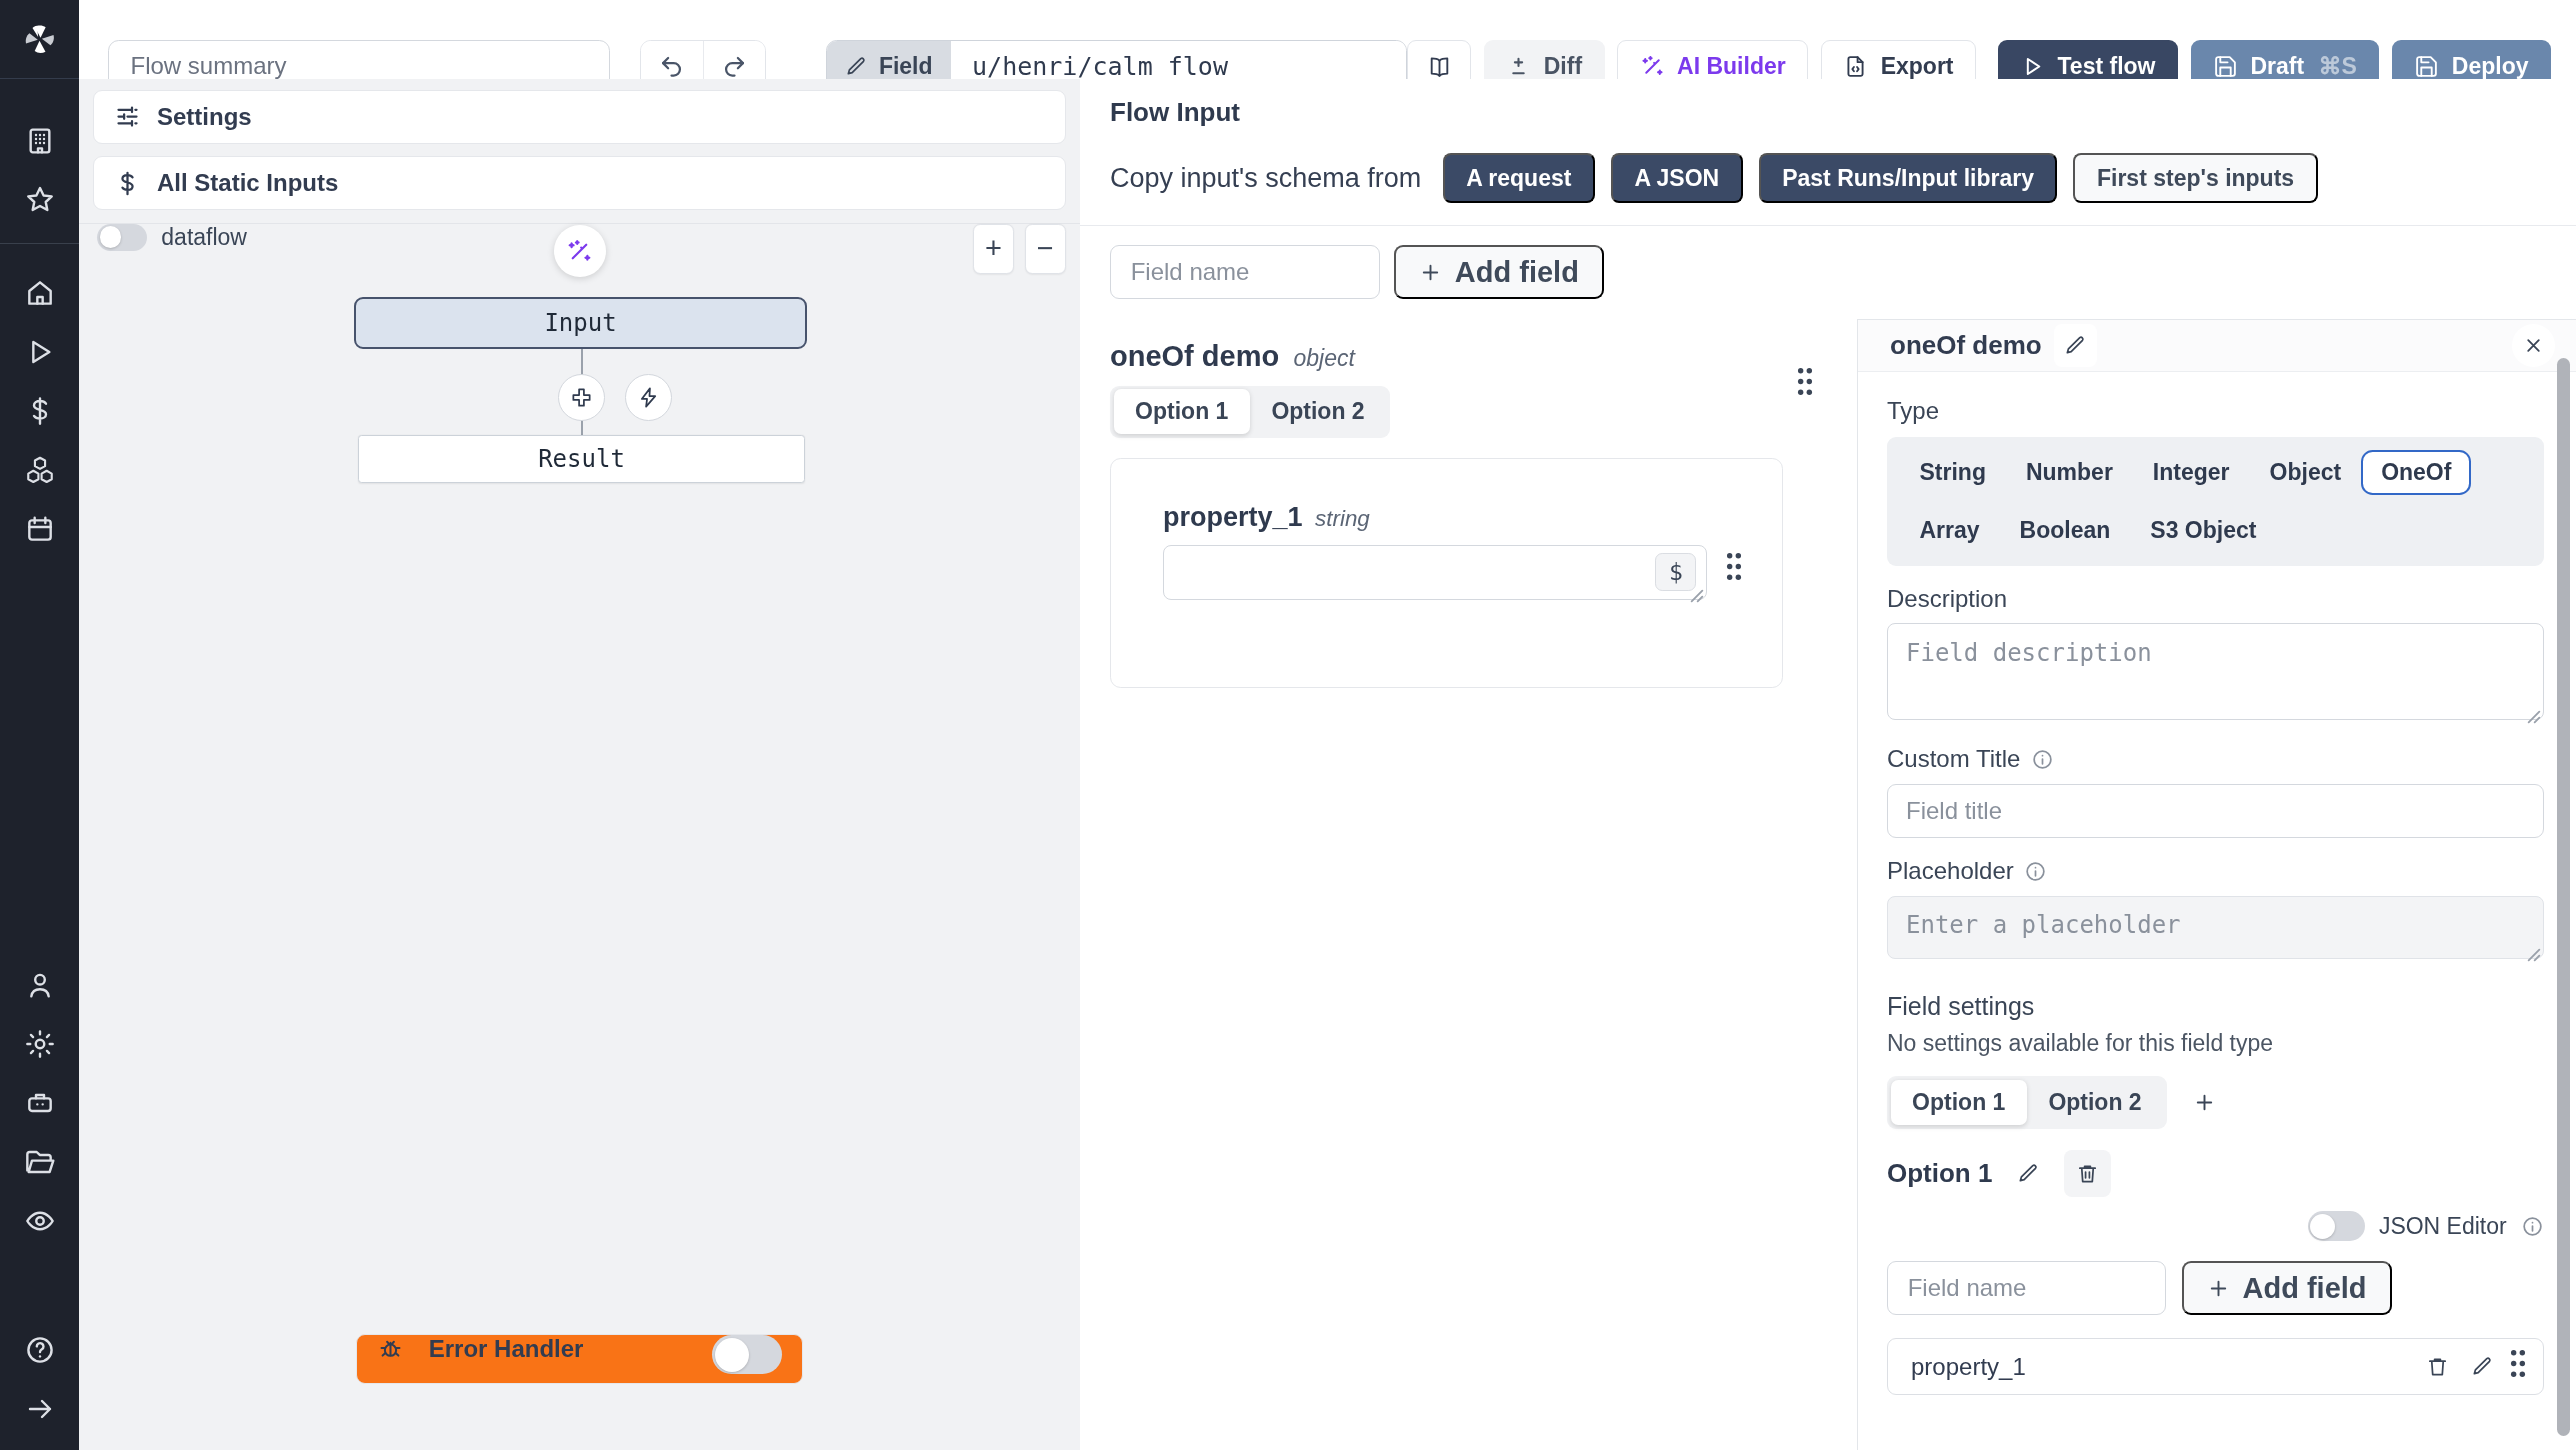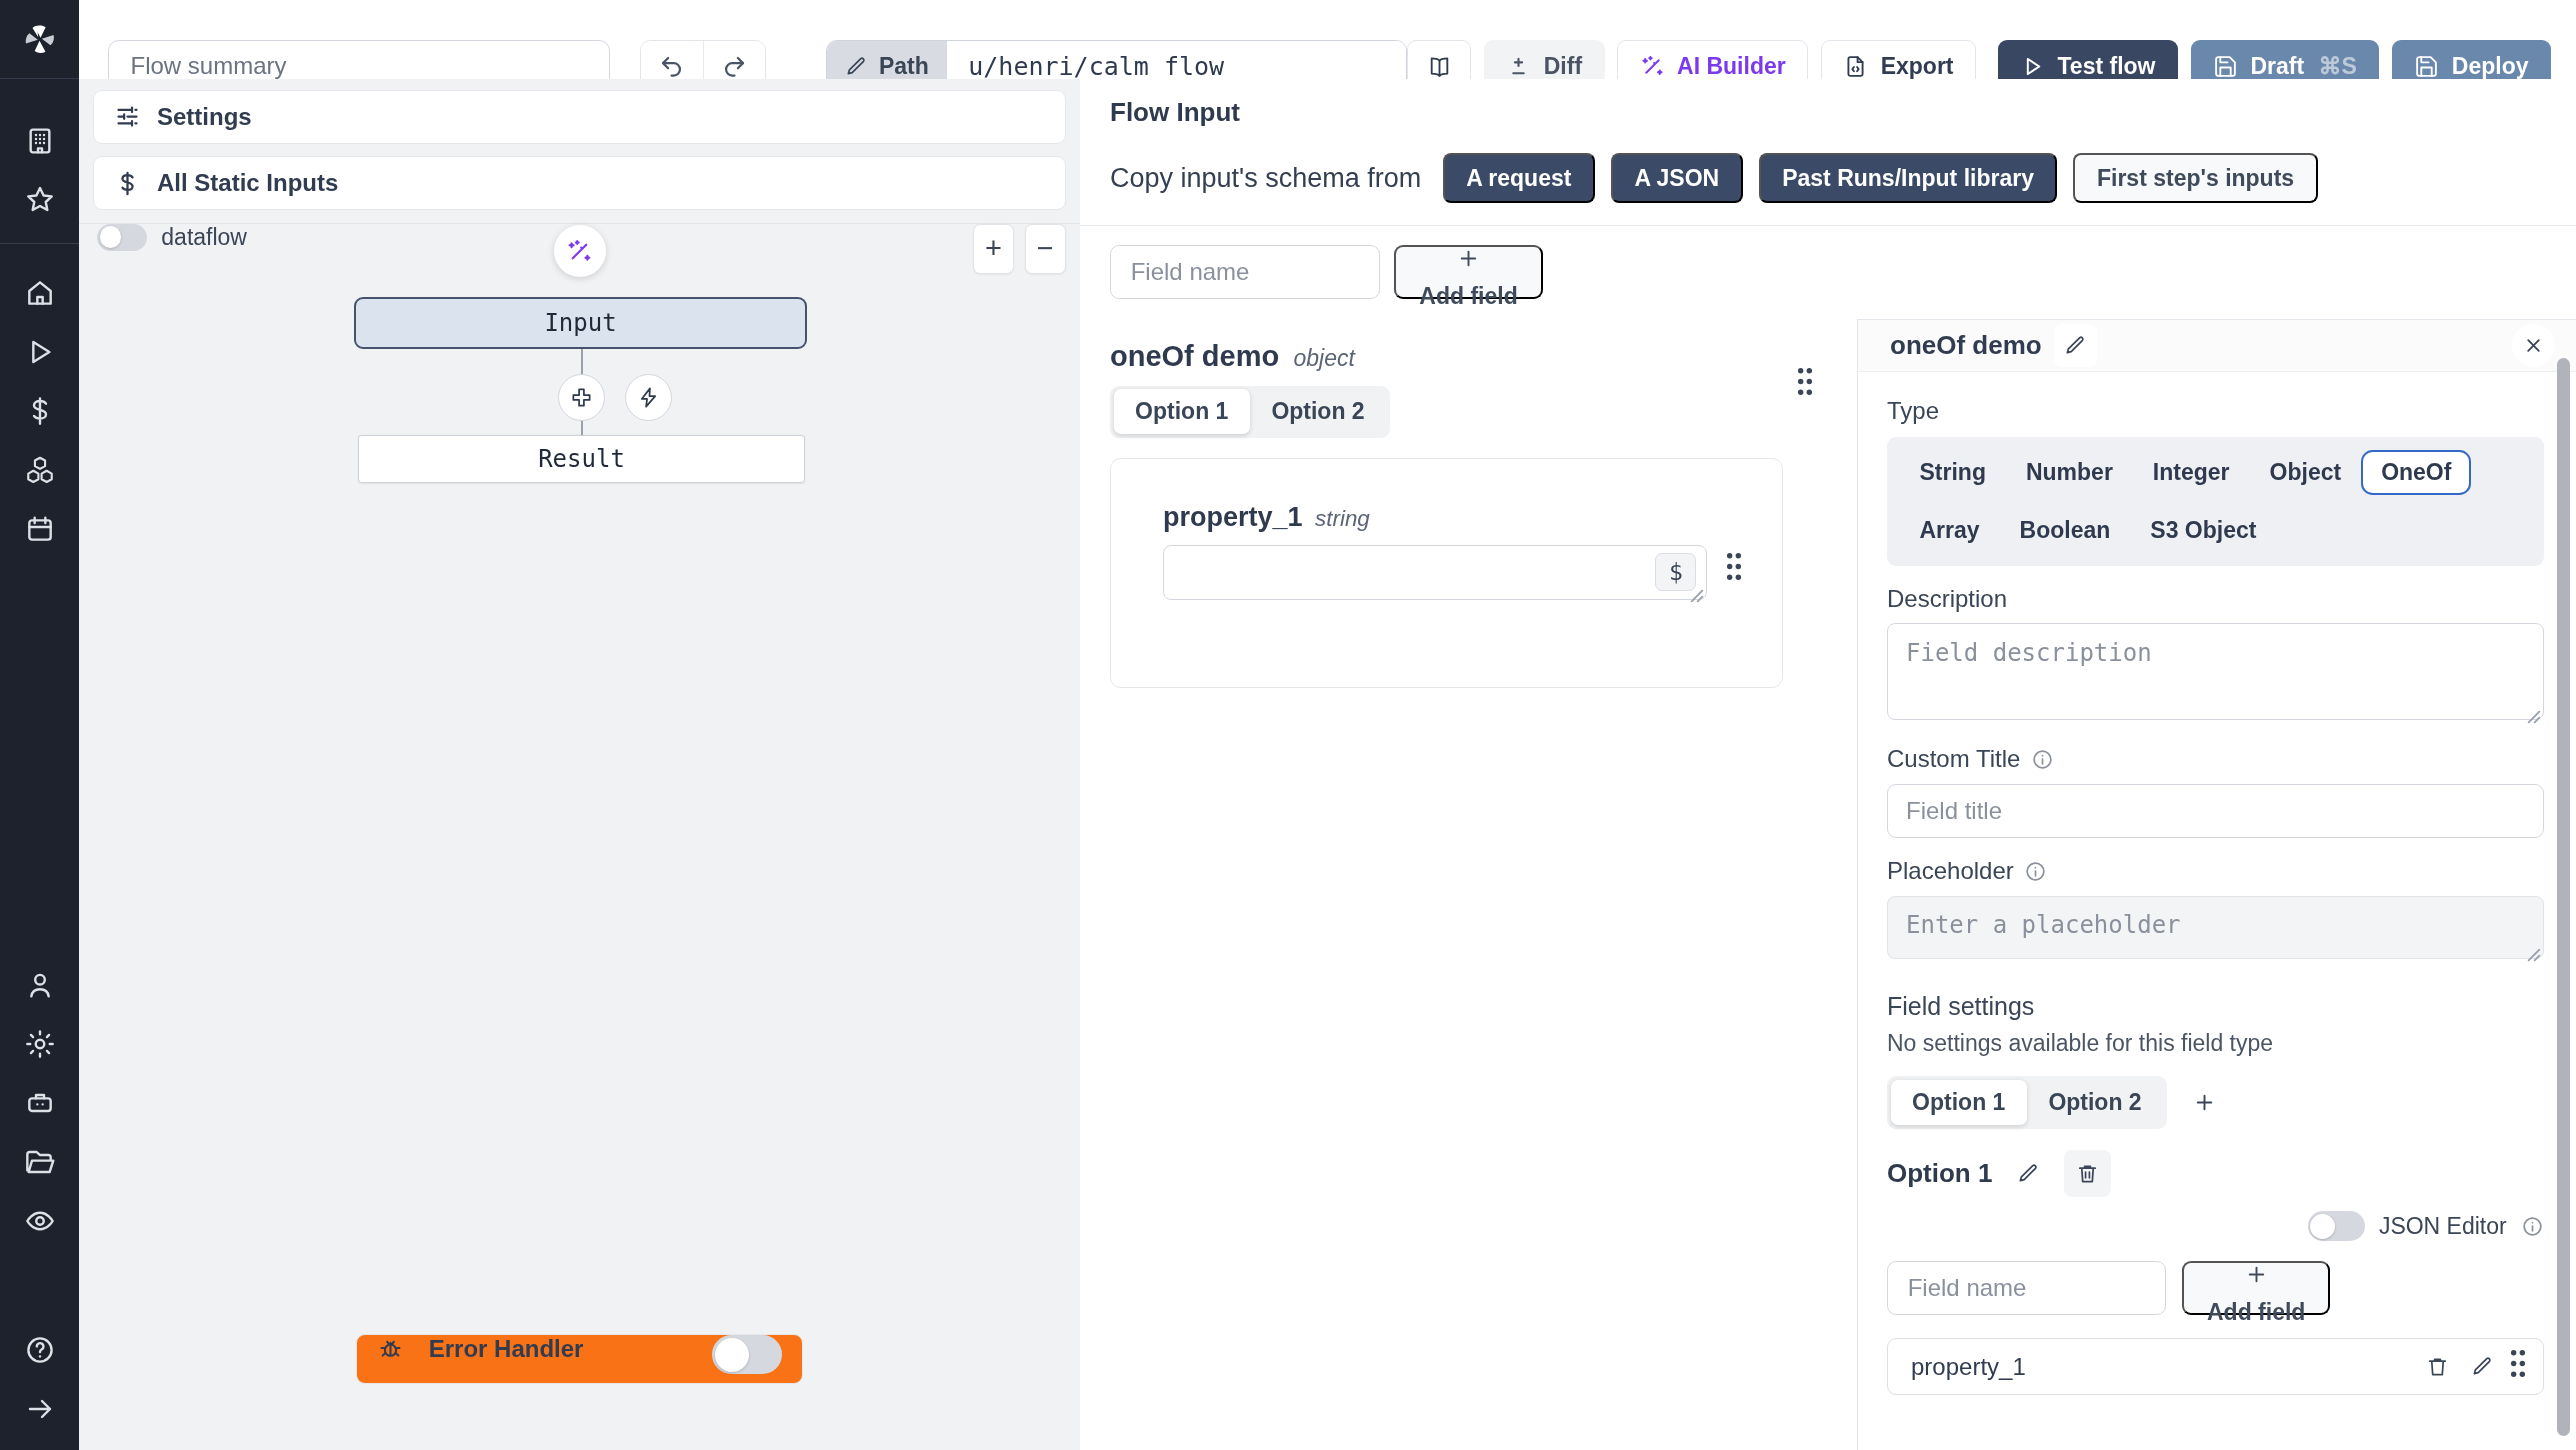--- a/index.html
+++ b/index.html
@@ -80,21 +80,21 @@
   .fi-copy-row { margin-top:25px; display:flex; align-items:center; gap:16px; }
   .fi-copy-label { font-size:27px; color:#353f52; margin-right:5.4px; }
   .chip-btn { height:50px; padding:0 21.5px; border-radius:8px; font-size:23px; font-weight:700; display:inline-flex; align-items:center; }
   .chip-dark { background:#3b4a66; color:#fff; }
   .chip-light { background:#f8f9fa; color:#3f4a5a; }
   .fi-divider { border-top:0.9px solid #e8eaee; margin-top:21.5px; margin-left:-30px; margin-right:-30px; }
   .fi-field-row { display:flex; align-items:center; gap:14.3px; padding:19.7px 0; }
   .text-input { height:54px; border:0.9px solid #d4d8de; border-radius:9px; padding:0 19.7px; font-size:24px; color:#323c50; outline:none; background:#fff; }
   .text-input::placeholder { color:#8a919c; }
   .fi-field-row .text-input { width:270px; }
-  .add-field-btn { height:54px; padding:0 23px; border-radius:9px; background:#f8f9fa; color:#3f4a5a; font-size:23px; font-weight:600; display:inline-flex; align-items:center; gap:12.5px;flex-direction:column; }
+  .add-field-btn { height:54px; padding:0 23px; border-radius:9px; background:#f8f9fa; color:#3f4a5a; font-size:29px; font-weight:600; display:inline-flex; align-items:center; gap:12.5px; }
   .add-field-btn .ic { width:23px; height:23px; }
 
   .content-row { flex:1; display:flex; min-height:0; }
 
   
   .schema-col { flex:1; padding:21.5px 30px; position:relative; }
   .schema-title-row { display:flex; align-items:baseline; gap:14.3px; }
   .schema-name { font-size:29px; font-weight:700; color:#2f3a4e; }
   .schema-type { font-size:23px; font-style:italic; color:#5b6575; }
   .tabs { display:inline-flex; background:#f1f2f4; border-radius:9px; padding:3.6px; margin-top:12.5px; }
@@ -302,21 +302,21 @@
         </span>
     </div>
   </div>
   <div class="path-wrap">
     <div class="path-chip">
       <span class="ic">
           <svg viewBox="0 0 24 24" fill="none" stroke="currentColor" stroke-width="1.8" stroke-linecap="round" stroke-linejoin="round">
             <path d="M16.5 3.8a2 2 0 0 1 2.8 2.8L7.5 18.4 3.5 19.5l1.1-4z"></path>
           </svg>
         </span>
-      <span>Path</span>
+      <span>Field</span>
     </div>
     <input class="path-input" type="text" value="u/henri/calm_flow" style="">
   </div>
   <button class="tb-btn tb-outline tb-book">
     <span class="ic">
         <svg viewBox="0 0 24 24" fill="none" stroke="currentColor" stroke-width="1.8" stroke-linecap="round" stroke-linejoin="round">
           <path d="M12 6.3C10.2 4.6 7.6 4.2 4.5 4.2v14.6c3.1 0 5.7.4 7.5 2.1 1.8-1.7 4.4-2.1 7.5-2.1V4.2c-3.1 0-5.7.4-7.5 2.1z"></path>
           <path d="M12 6.3V20.9"></path>
         </svg>
       </span>

